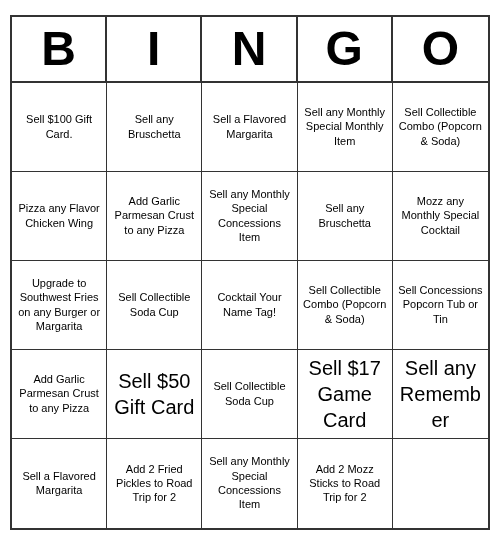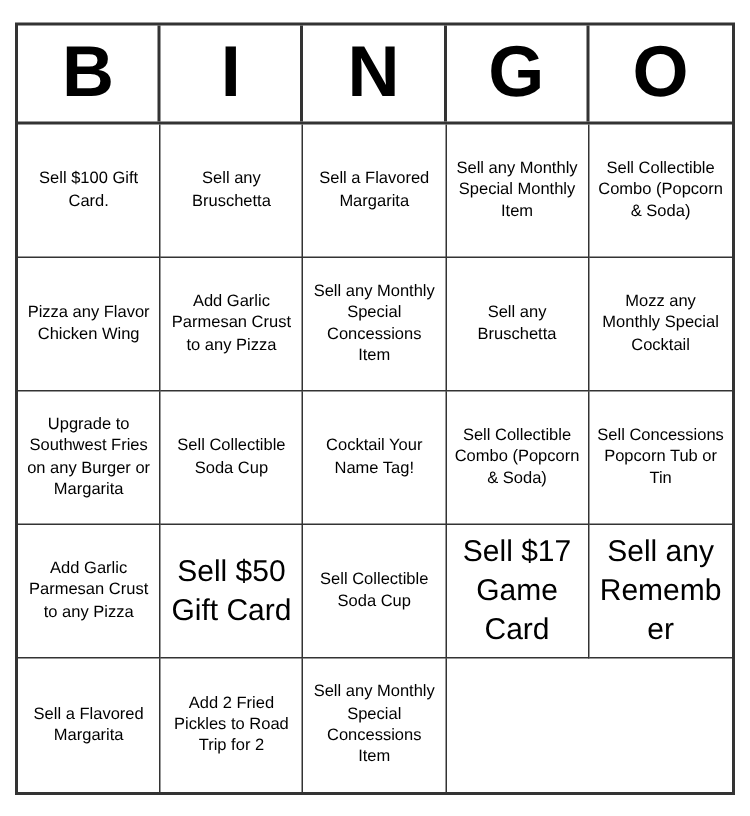--- a/index.html
+++ b/index.html
@@ -90,14 +90,15 @@
       <div class="bingo-cell">Sell Collectible Combo (Popcorn &amp; Soda)</div>
       <div class="bingo-cell">Sell Concessions Popcorn Tub or Tin</div>
       <div class="bingo-cell">Add Garlic Parmesan Crust to any Pizza</div>
       <div class="bingo-cell large-text">Sell $50 Gift Card</div>
       <div class="bingo-cell">Sell Collectible Soda Cup</div>
       <div class="bingo-cell large-text">Sell $17 Game Card</div>
       <div class="bingo-cell large-text">Sell any Remember</div>
       <div class="bingo-cell">Sell a Flavored Margarita</div>
       <div class="bingo-cell">Add 2 Fried Pickles to Road Trip for 2</div>
       <div class="bingo-cell">Sell any Monthly Special Concessions Item</div>
+      <div class="bingo-cell">Add 2 Mozz Sticks to Road Trip for 2</div>
     </div>
 </div>
 
 </body></html>

